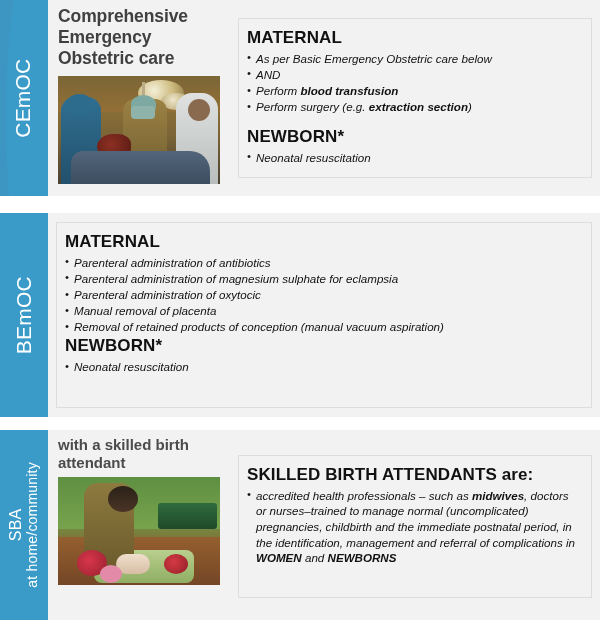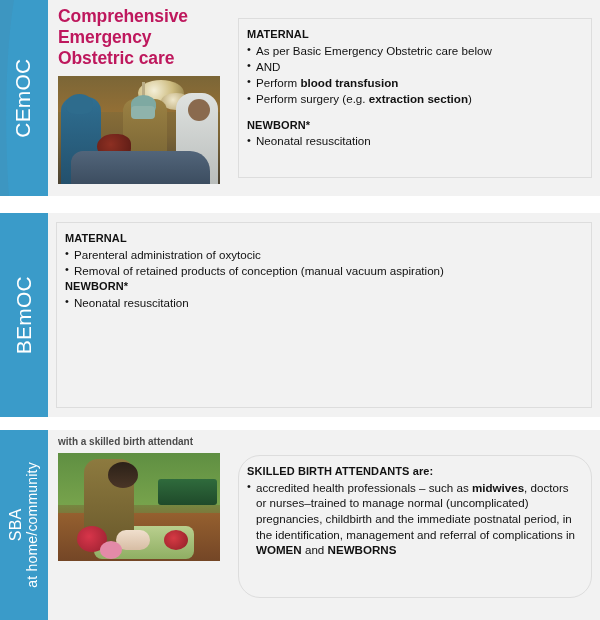--- a/index.html
+++ b/index.html
@@ -43,32 +43,32 @@
   .tab-label .l1{display:block;font-size:16px;}
   .tab-label .l2{display:block;font-size:14px;}
 
   
   .left-col{
     flex:0 0 182px;width:182px;
     padding:6px 0 0 10px;
     box-sizing:border-box;
   }
   .heading{
-    color:#be185d;
+    color:#404040;
     font-weight:bold;
     font-size:17.5px;
     line-height:1.21;
     margin:0 0 6px 0;
     letter-spacing:-.1px;
   }
   .panel-3 .heading{margin-bottom:2px;}
   .subheading{
     color:#4b4b4b;
     font-weight:bold;
-    font-size:10px;
+    font-size:15px;
     line-height:1.2;
     margin:0 0 5px 0;
   }
 
   
   .photo{
     width:162px;height:108px;
     position:relative;overflow:hidden;
     background:#2b2b28;
   }
@@ -155,25 +155,25 @@
     background:#f2f2f2;
     box-sizing:border-box;
     width:100%;
     padding:8px 10px 8px 8px;
     color:#111111;
     font-size:11.6px;
     line-height:1.345;
   }
   .tb-1{margin-top:18px;min-height:160px;}
   .tb-2{margin-top:9px;min-height:186px;}
-  .tb-3{margin-top:25px;min-height:143px;border-radius:22px;}
-
-  .grp-title{font-weight:bold;font-size:11px;margin:0 0 1px 0;letter-spacing:.1px;}
+  .tb-3{margin-top:25px;min-height:143px;}
+
+  .grp-title{font-weight:bold;font-size:17px;margin:0 0 1px 0;letter-spacing:.1px;}
   .grp-title.sp{margin-top:11px;}
-  ul.bul{list-style:none;margin:0;padding:0;}
+  ul.bul{list-style:none;margin:0;padding:0;font-style:italic;}
   ul.bul li{
     position:relative;
     padding-left:9px;
     margin:0 0 .5px 0;
   }
   ul.bul li:before{
     content:"•";
     position:absolute;left:0;top:-.5px;
     font-size:11px;
   }
@@ -234,21 +234,24 @@
 
     <div class="tab">
       <span class="tab-label">BEmOC</span>
     </div>
 
 
     <div class="textbox-wrap">
       <div class="textbox tb-2">
           <div class="grp-title">MATERNAL</div>
           <ul class="bul">
+            <li><span>Parenteral administration of antibiotics</span></li>
+            <li><span>Parenteral administration of magnesium sulphate for eclampsia</span></li>
             <li><span>Parenteral administration of oxytocic</span></li>
+            <li><span>Manual removal of placenta</span></li>
             <li><span>Removal of retained products of conception (manual vacuum aspiration)</span></li>
           </ul>
           <div class="grp-title">NEWBORN*</div>
           <ul class="bul">
             <li><span>Neonatal resuscitation</span></li>
           </ul>
         </div>
     </div>
   </div>
 

